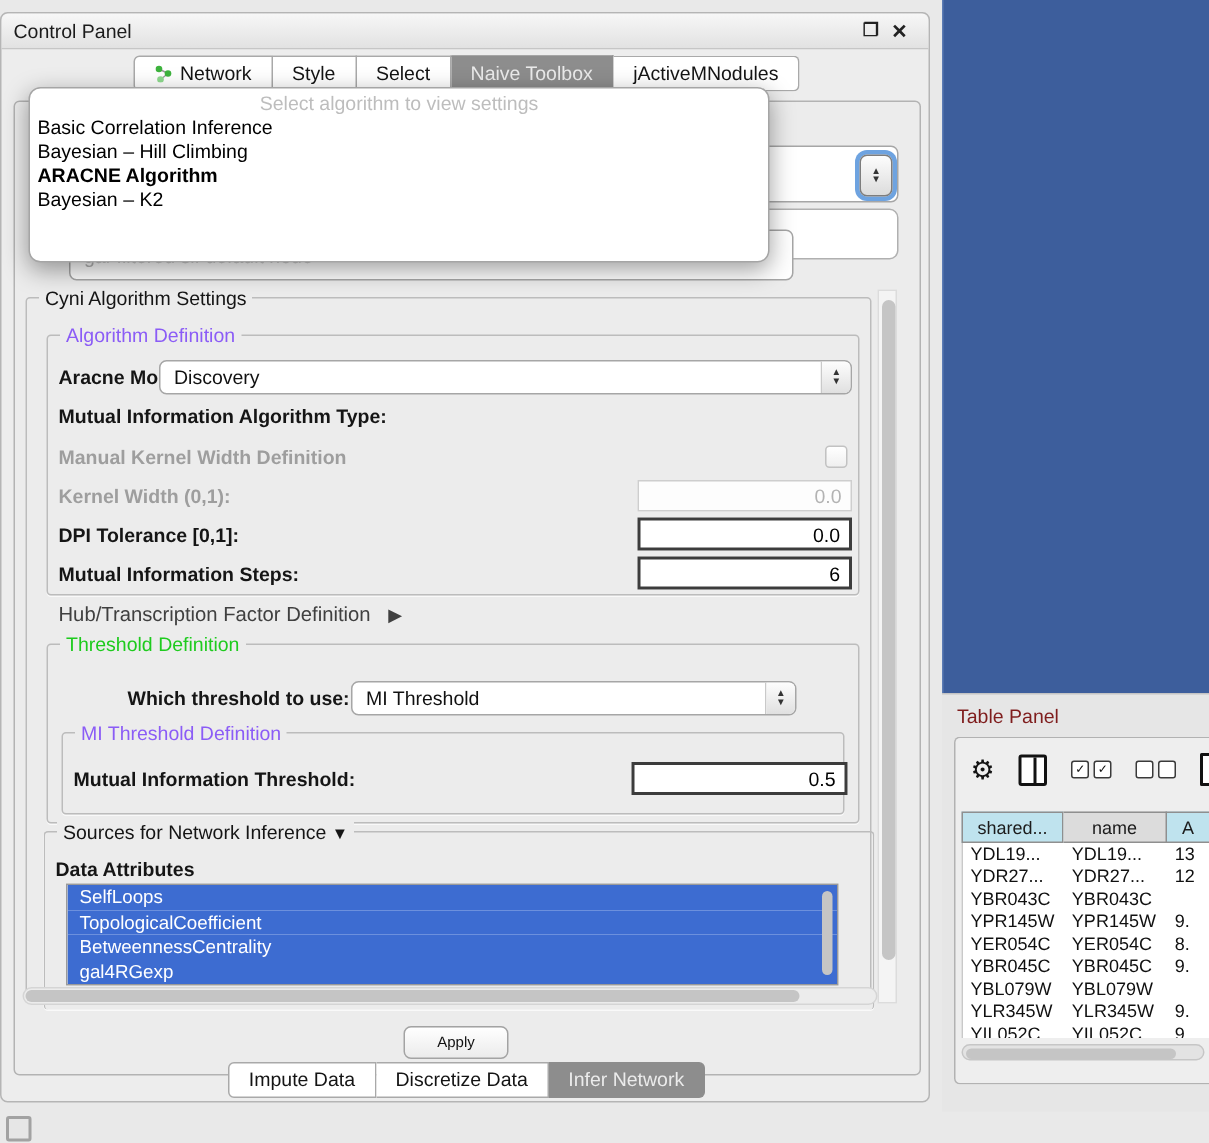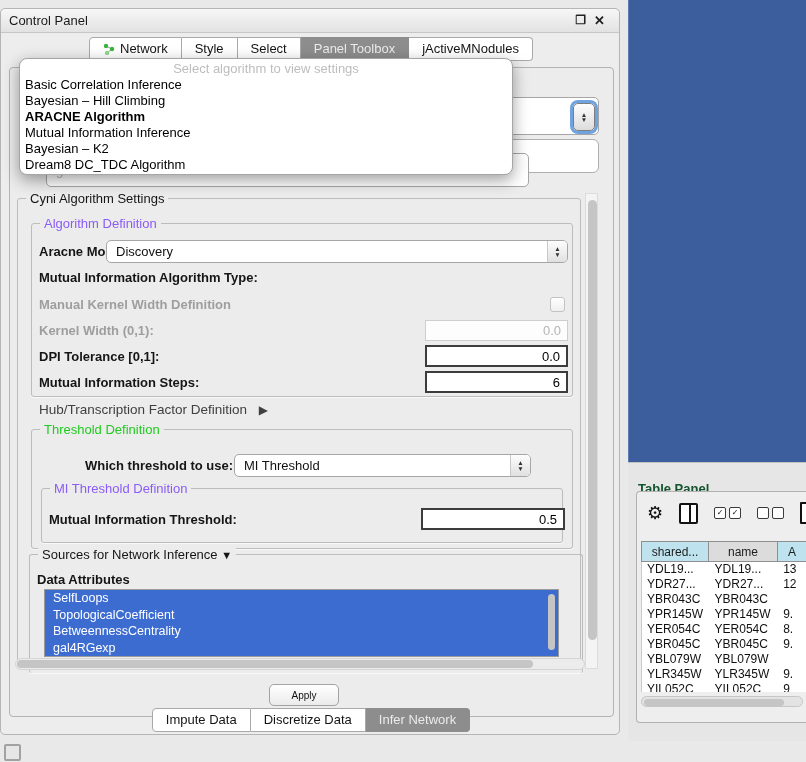--- a/index.html
+++ b/index.html
@@ -73,21 +73,21 @@
   
   #apply-btn{left:268px;top:675px;width:70px;height:22px;border:1px solid #a3a3a3;border-radius:5px;
     background:linear-gradient(#ffffff,#ebebeb);font-size:10px;color:#111;display:flex;align-items:center;justify-content:center;}
   #mini-sq{left:4px;top:744px;width:13px;height:13px;border:2px solid #a2a2a2;background:#e6e6e6;border-radius:2px;}
 
   
   #net-frame{left:628px;top:0;width:178px;height:462px;background:#3d5e9c;box-shadow:inset 1px 0 0 #5d7cb4;}
 
   
   #tp-section{left:628px;top:462px;width:178px;height:278px;background:#e6e6e6;border-top:1px solid #c4c4c4;}
-  #tp-title{left:10px;top:18px;font-size:13px;color:#14532d;font-weight:bold;}
+  #tp-title{left:10px;top:7px;font-size:13px;color:#7f1d1d;}
   #tp-box{left:8px;top:28px;width:170px;height:232px;background:#eeeeee;border:1px solid #b2b2b2;border-radius:4px 0 0 4px;border-right:none;box-sizing:border-box;}
   #tp-toolbar{left:10px;top:10px;height:22px;display:flex;align-items:center;gap:16px;}
   #gear-ic{font-size:18px;color:#141414;line-height:18px;}
   #split-ic{width:15px;height:17px;border:2px solid #121212;border-radius:2px;background:#fff;position:relative;}
   #split-ic::after{content:"";position:absolute;left:50%;top:0;bottom:0;width:2px;background:#121212;}
   .cbpair{display:flex;gap:3px;}
   .mini-cb{width:10px;height:10px;border:1.5px solid #3a3a3a;border-radius:2px;font-size:8px;line-height:9px;text-align:center;color:#111;background:#fff;}
   #doc-ic{width:14px;height:18px;border:2px solid #121212;border-radius:1px;background:#fff;}
   #tp-grid{left:4px;top:49px;width:166px;}
   .th{height:21px;border:1px solid #8f8f8f;border-left:none;box-sizing:border-box;font-size:12px;color:#1c1c1c;
@@ -125,21 +125,21 @@
           </svg>
           <span>Network</span>
         </div>
         <div class="tab">
           <span>Style</span>
         </div>
         <div class="tab">
           <span>Select</span>
         </div>
         <div class="tab sel">
-          <span>Panel Toolbox</span>
+          <span>Naive Toolbox</span>
         </div>
         <div class="tab">
           <span>jActiveMNodules</span>
         </div>
       </div>
 
     <div class="abs" id="cp-content"></div>
 
     <div class="abs combo" id="bg-combo1" style="left:28px;top:88px;width:570px;height:38px;z-index:5;">
       <span class="bstep">
@@ -151,23 +151,21 @@
     <div class="abs combo" id="bg-combo2" style="left:45px;top:144px;width:483px;height:34px;z-index:6;">
       <span class="val">gal-filtered sif default node</span>
     </div>
 
     <div class="abs" id="popup" style="left:18px;top:49px;">
       <div id="popup-ph">Select algorithm to view settings</div>
       <div id="popup-items">
           <div class="popup-item">Basic Correlation Inference</div>
           <div class="popup-item">Bayesian – Hill Climbing</div>
           <div class="popup-item sel">ARACNE Algorithm</div>
-          <div class="popup-item">Mutual Information Inference</div>
           <div class="popup-item">Bayesian – K2</div>
-          <div class="popup-item">Dream8 DC_TDC Algorithm</div>
         </div>
     </div>
 
     <div class="abs fieldset" style="left:16px;top:189px;width:562px;height:466px;">
       <span class="legend">Cyni Algorithm Settings</span>
     </div>
     <div class="abs sb-track-v" style="left:584px;top:184px;width:13px;height:476px;">
       <div class="sb-thumb abs" style="left:2px;top:6px;width:9px;height:440px;"></div>
     </div>
 

